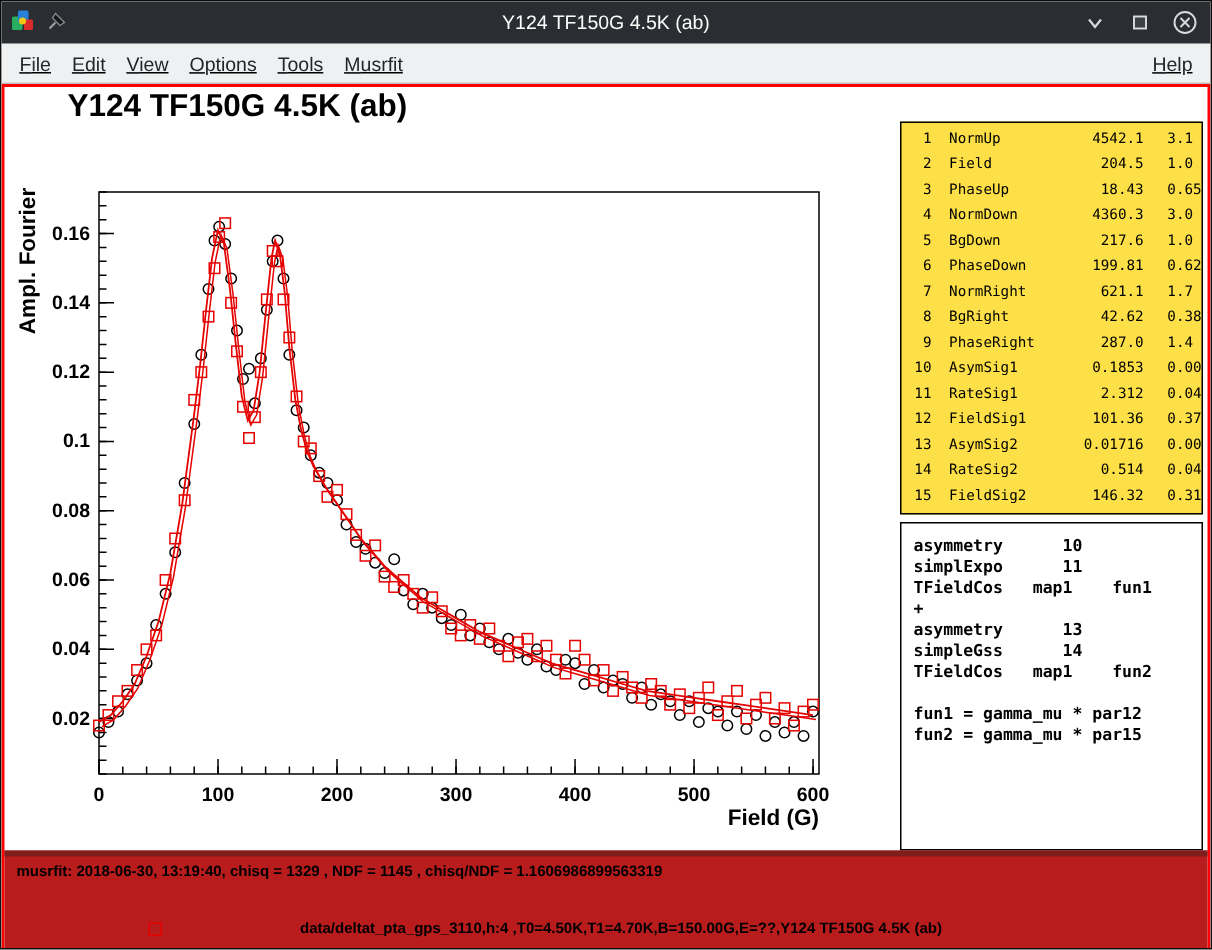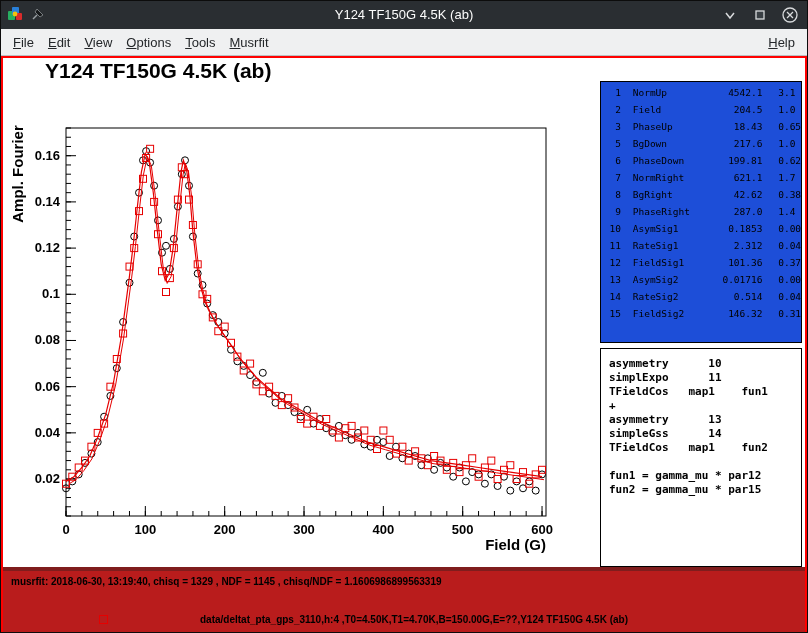--- a/index.html
+++ b/index.html
@@ -1,38 +1,38 @@
 <!DOCTYPE html>
 <html><head>
 <meta charset="utf-8">
 <style>
   html,body{margin:0;padding:0;background:#777;}
   .window{position:relative;width:808px;height:633px;box-sizing:border-box;background:#fff;
-          font-family:"Liberation Sans",sans-serif;overflow:hidden;border:1px solid #0c0c0c;}
+          font-family:"Liberation Sans",sans-serif;overflow:hidden;border:1px solid #0c0c0c;text-decoration:underline;}
   
   .titlebar{position:relative;height:28px;background:#2a2e32;color:#fcfcfc;}
   .tb-title{position:absolute;left:0;right:0;top:6px;text-align:center;font-size:13px;color:#fcfcfc;}
   .tb-left{position:absolute;left:6px;top:5px;display:flex;gap:8px;align-items:center;}
   .tb-right{position:absolute;right:8px;top:5px;display:flex;gap:12px;align-items:center;}
   .tb-btn{width:18px;height:18px;display:flex;align-items:center;justify-content:center;cursor:default;}
   
   .menubar{height:27px;background:#eff0f1;border-bottom:1px solid #bdbfc1;display:flex;align-items:center;
            padding:0 5px;font-size:13px;color:#232629;box-sizing:border-box;}
   .menu-item{padding:4px 7px;white-space:nowrap;}
   .menu-item::first-letter{text-decoration:underline;}
   .menu-spacer{flex:1;}
   
   .content{position:relative;height:578px;box-sizing:border-box;border:2px solid #ff0000;background:#fff;}
   .plot-title{position:absolute;left:42px;top:1px;font-size:21px;font-weight:bold;color:#000;white-space:nowrap;}
   #chart{position:absolute;left:0;top:0;}
   .tick-label{font:bold 13px "Liberation Sans",sans-serif;fill:#000;}
   .axis-title{font:bold 15px "Liberation Sans",sans-serif;fill:#000;}
   
   .param-box{position:absolute;left:597px;top:23px;width:202px;height:262px;border:1px solid #000;
-             box-sizing:border-box;background:#1d4ed8;font-family:"DejaVu Sans Mono",monospace;
+             box-sizing:border-box;background:#fde047;font-family:"DejaVu Sans Mono",monospace;
              font-size:9.5px;line-height:17px;padding:2px 0 0 4px;overflow:hidden;}
   .p-row{white-space:nowrap;}
   .p-no{display:inline-block;width:16px;text-align:right;margin-right:6px;}
   .p-name{display:inline-block;width:78px;}
   .p-val{display:inline-block;width:46px;text-align:right;}
   .p-err{display:inline-block;margin-left:10px;}
   
   .theory-box{position:absolute;left:597px;top:290px;width:202px;height:219px;border:1px solid #000;
               box-sizing:border-box;background:#fff;padding:8px 0 0 8px;overflow:hidden;}
   .theory-box pre{margin:0;font:bold 11px "DejaVu Sans Mono",monospace;line-height:14px;}
@@ -405,20 +405,26 @@
           <span class="p-err">1.0</span>
         </div>
 
         <div class="p-row">
           <span class="p-no">3</span>
           <span class="p-name">PhaseUp</span>
           <span class="p-val">18.43</span>
           <span class="p-err">0.65</span>
         </div>
 
+        <div class="p-row">
+          <span class="p-no">4</span>
+          <span class="p-name">NormDown</span>
+          <span class="p-val">4360.3</span>
+          <span class="p-err">3.0</span>
+        </div>
 
         <div class="p-row">
           <span class="p-no">5</span>
           <span class="p-name">BgDown</span>
           <span class="p-val">217.6</span>
           <span class="p-err">1.0</span>
         </div>
 
         <div class="p-row">
           <span class="p-no">6</span>

